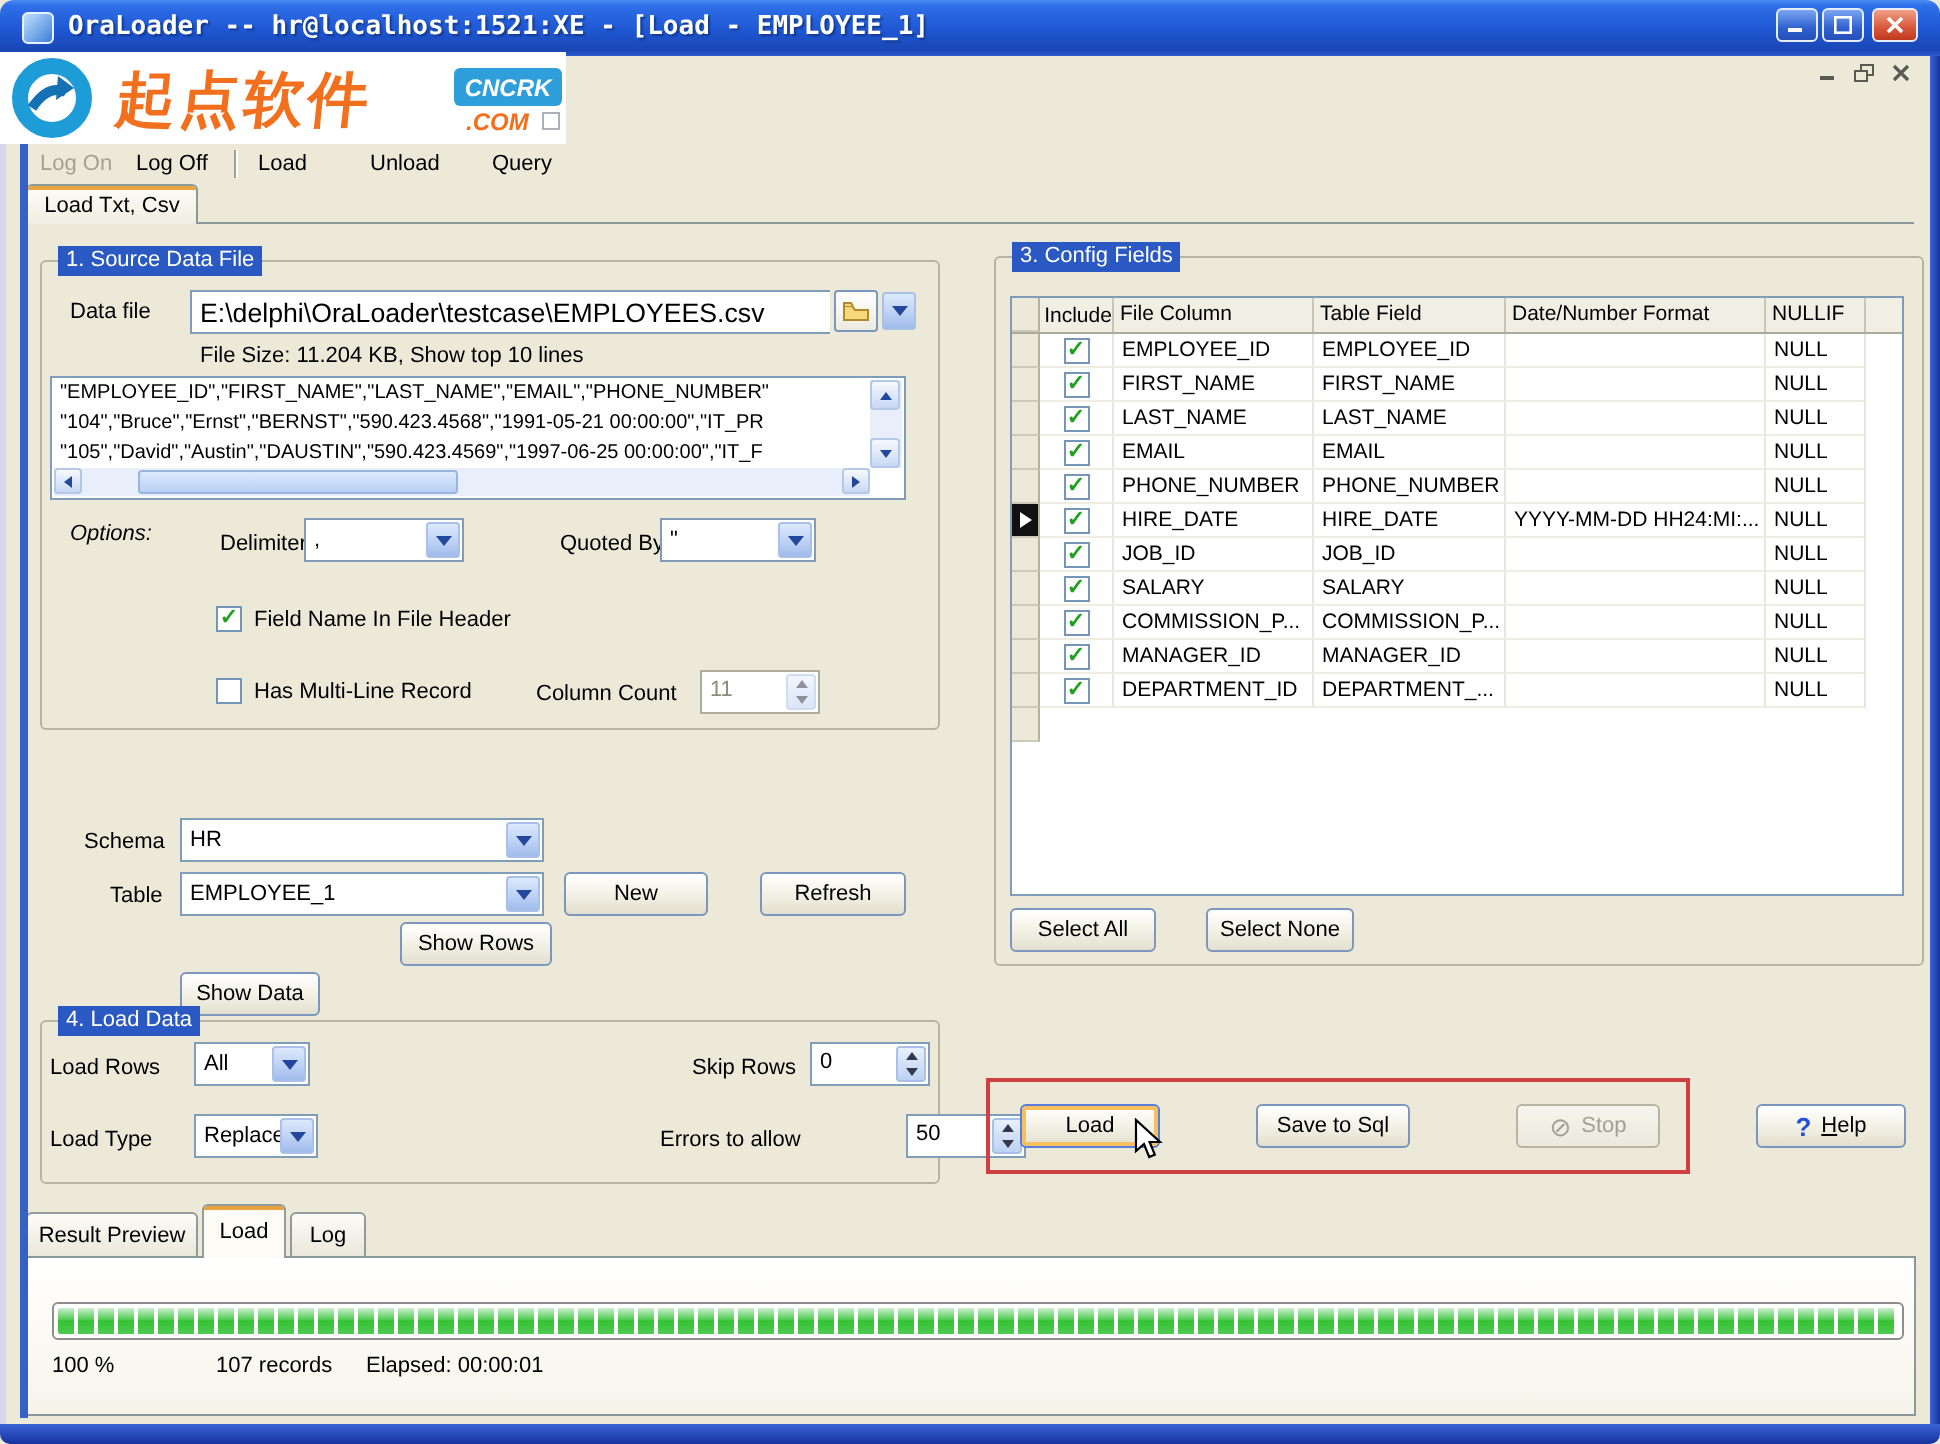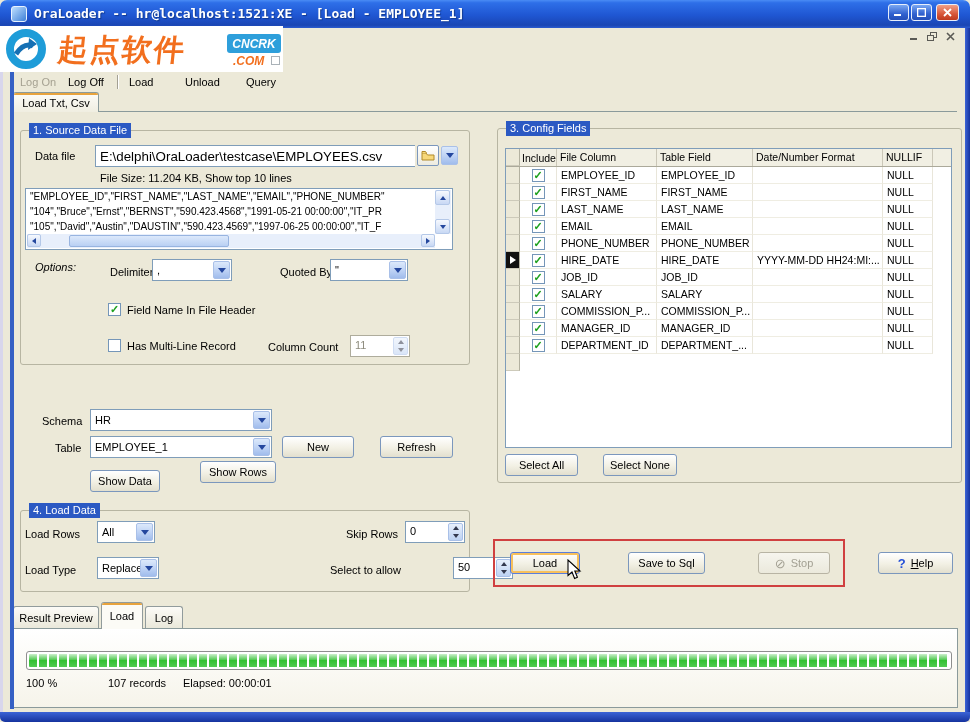--- a/index.html
+++ b/index.html
@@ -304,21 +304,21 @@
   </div>
   <span class="lbl" style="left:55px;top:442px;">Table</span>
   <div class="combo" style="left:90px;top:436px;width:182px;">
     <span>EMPLOYEE_1</span>
     <span class="carrow">
         <span class="tri-dn"></span>
       </span>
   </div>
   <div class="btn" style="left:282px;top:436px;width:72px;">New</div>
   <div class="btn" style="left:380px;top:436px;width:73px;">Refresh</div>
-  <div class="btn" style="left:90px;top:470px;width:70px;">Show Data</div>
+  <div class="btn" style="left:90px;top:486px;width:70px;">Show Data</div>
   <div class="btn" style="left:200px;top:461px;width:76px;">Show Rows</div>
 
   <div class="gb" style="left:497px;top:128px;width:465px;height:355px;">
     <span class="gcap">3. Config Fields</span>
   </div>
   <div class="grid">
     <div class="ghead">
       <div class="gh c-ind" style="background:#ECE9D8;"></div>
       <div class="gh c-inc" style="padding-left:2px;">Include</div>
       <div class="gh c-file">File Column</div>
@@ -512,21 +512,21 @@
         </span>
       </span>
   </div>
   <span class="lbl" style="left:25px;top:564px;">Load Type</span>
   <div class="combo" style="left:97px;top:557px;width:62px;">
     <span>Replace</span>
     <span class="carrow">
         <span class="tri-dn"></span>
       </span>
   </div>
-  <span class="lbl" style="left:330px;top:564px;">Select to allow</span>
+  <span class="lbl" style="left:330px;top:564px;">Errors to allow</span>
   <div class="spin" style="left:405px;top:557px;width:60px;margin-left:48px;">
     <span class="sval">50</span>
     <span class="sbtns">
         <span class="sb">
           <span class="t-up"></span>
         </span>
         <span class="sb">
           <span class="t-dn"></span>
         </span>
       </span>

